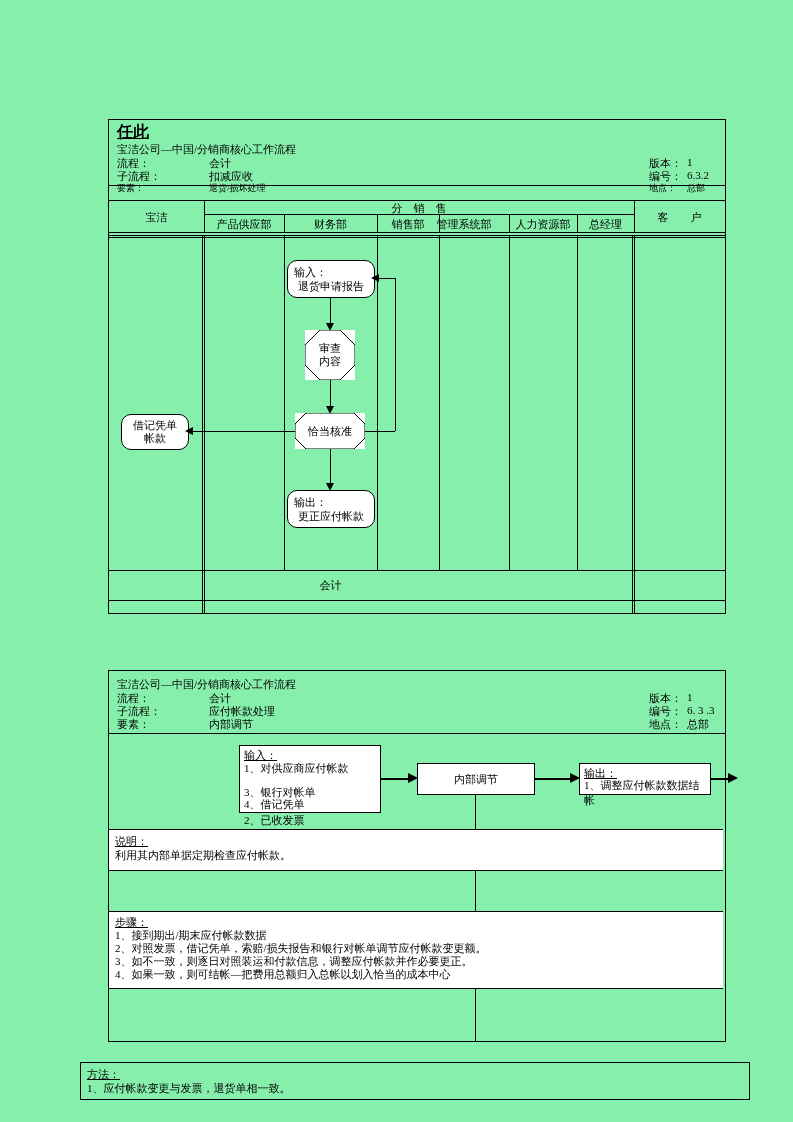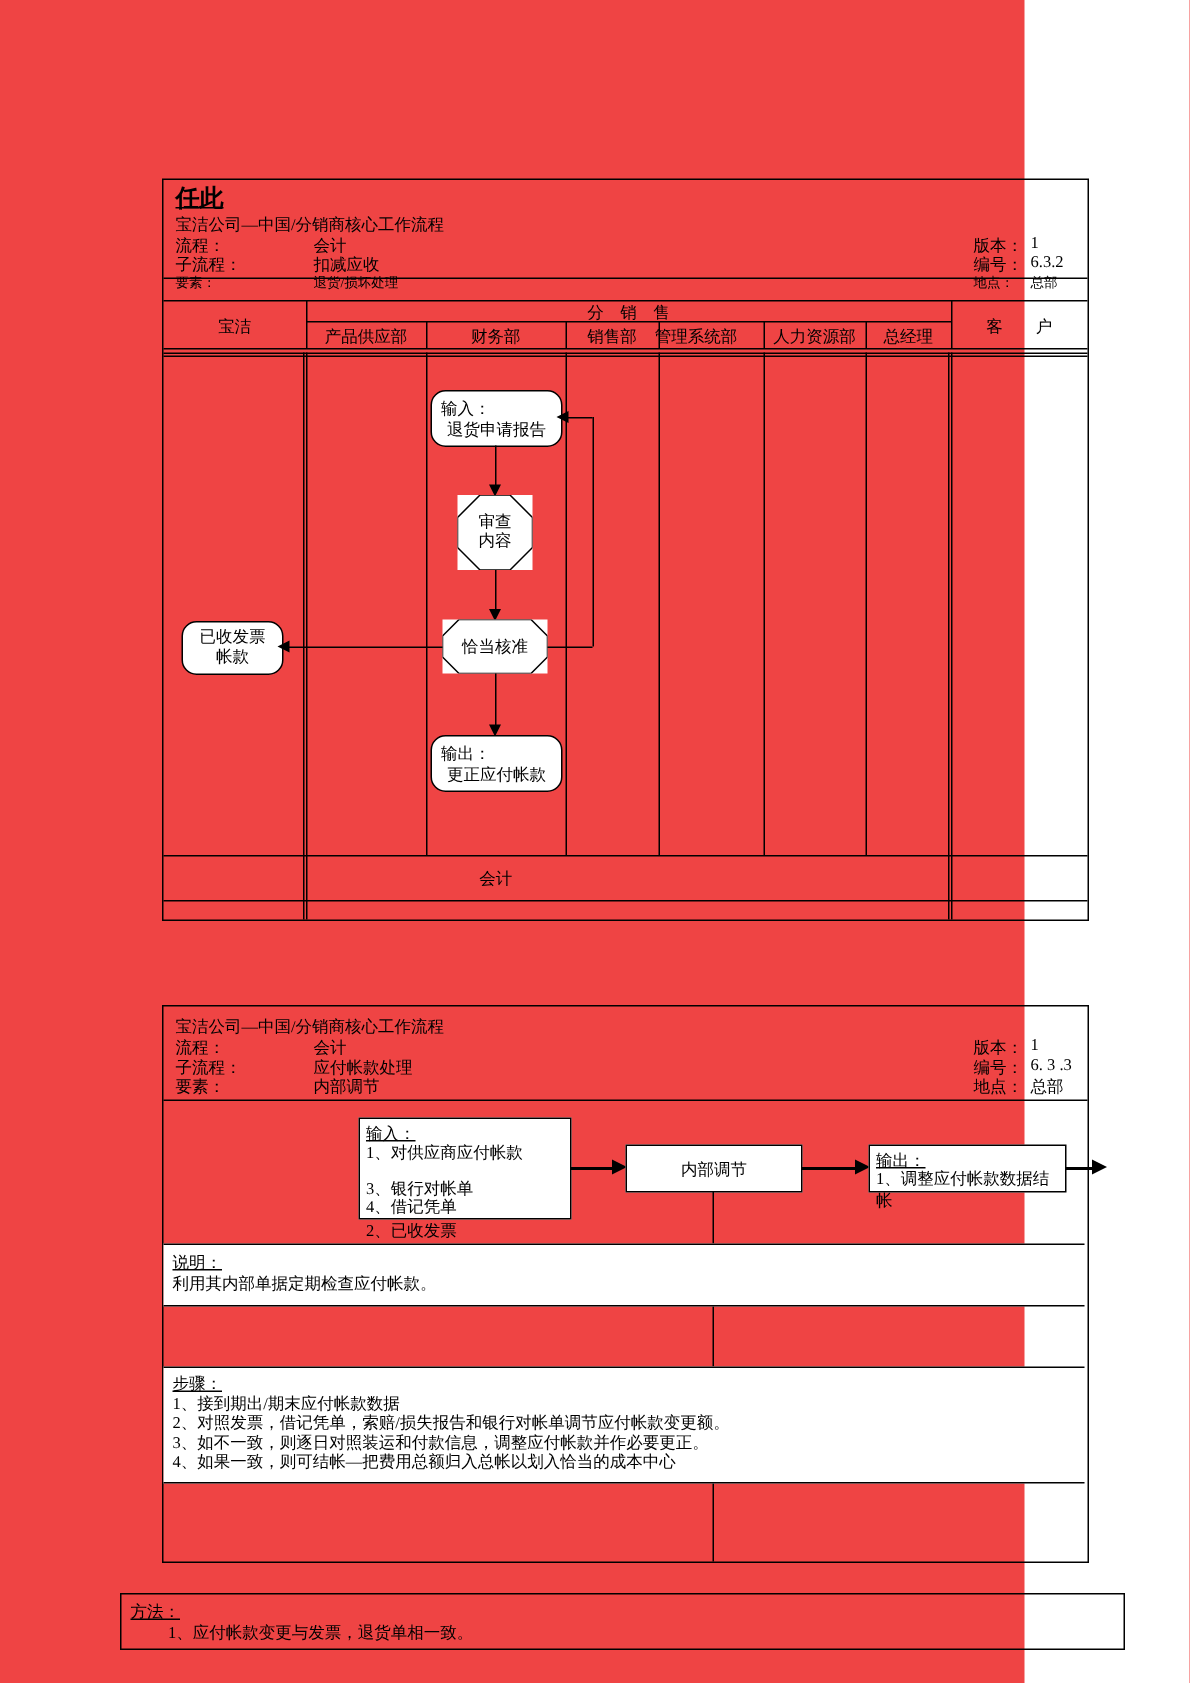--- a/index.html
+++ b/index.html
@@ -3,24 +3,24 @@
 <meta charset="utf-8">
 <style>
   body{
     margin:0;
     background:#fff;
     font-family:"SimSun","宋体",serif;
     font-size:11px;
     color:#000;
   }
   .page{
-    width:683px;
+    width:793px;
     height:1122px;
     position:relative;
-    background:#ef4444;
+    background:#86efac;
   }
   .panel{
     position:absolute;
     border:1px solid #000;
   }
   .txt{position:absolute;}
   .bold{font-weight:bold;}
   .under{text-decoration:underline;}
   .hline{position:absolute;height:0;border-top:1px solid #000;}
   .vline{position:absolute;width:0;border-left:1px solid #000;}
@@ -127,21 +127,21 @@
         </svg>
       <div class="lab">恰当核准</div>
     </div>
 
     <div class="hline" style="left:256px;top:311px;width:30px;"></div>
     <div class="vline" style="left:286px;top:158px;height:153px;"></div>
     <div class="hline" style="left:268px;top:158px;width:18px;"></div>
     <div class="arrow left" style="left:262px;top:154px;"></div>
 
     <div class="rbox" style="left:12px;top:294px;width:66px;height:34px;">
-      <div class="txt center" style="left:0;top:4px;width:66px;white-space:pre-line;line-height:13px;">已收发票
+      <div class="txt center" style="left:0;top:4px;width:66px;white-space:pre-line;line-height:13px;">借记凭单
 帐款</div>
     </div>
 
     <div class="hline" style="left:82px;top:311px;width:104px;"></div>
     <div class="arrow left" style="left:76px;top:307px;"></div>
 
     <div class="vline" style="left:221px;top:329px;height:36px;"></div>
     <div class="arrow down" style="left:217px;top:363px;"></div>
 
     <div class="rbox" style="left:178px;top:370px;width:86px;height:36px;">
@@ -208,16 +208,16 @@
       <div class="txt under" style="left:6px;top:3px;">步骤：</div>
       <div class="txt" style="left:6px;top:16px;">1、接到期出/期末应付帐款数据</div>
       <div class="txt" style="left:6px;top:29px;">2、对照发票，借记凭单，索赔/损失报告和银行对帐单调节应付帐款变更额。</div>
       <div class="txt" style="left:6px;top:42px;">3、如不一致，则逐日对照装运和付款信息，调整应付帐款并作必要更正。</div>
       <div class="txt" style="left:6px;top:55px;">4、如果一致，则可结帐—把费用总额归入总帐以划入恰当的成本中心</div>
     </div>
   </div>
 
   <div class="panel" style="left:80px;top:1062px;width:668px;height:36px;">
     <div class="txt under" style="left:6px;top:4px;">方法：</div>
-    <div class="txt" style="left:6px;top:18px;margin-left:25px;">1、应付帐款变更与发票，退货单相一致。</div>
+    <div class="txt" style="left:6px;top:18px;">1、应付帐款变更与发票，退货单相一致。</div>
   </div>
 
 </div>
 
 </body></html>

